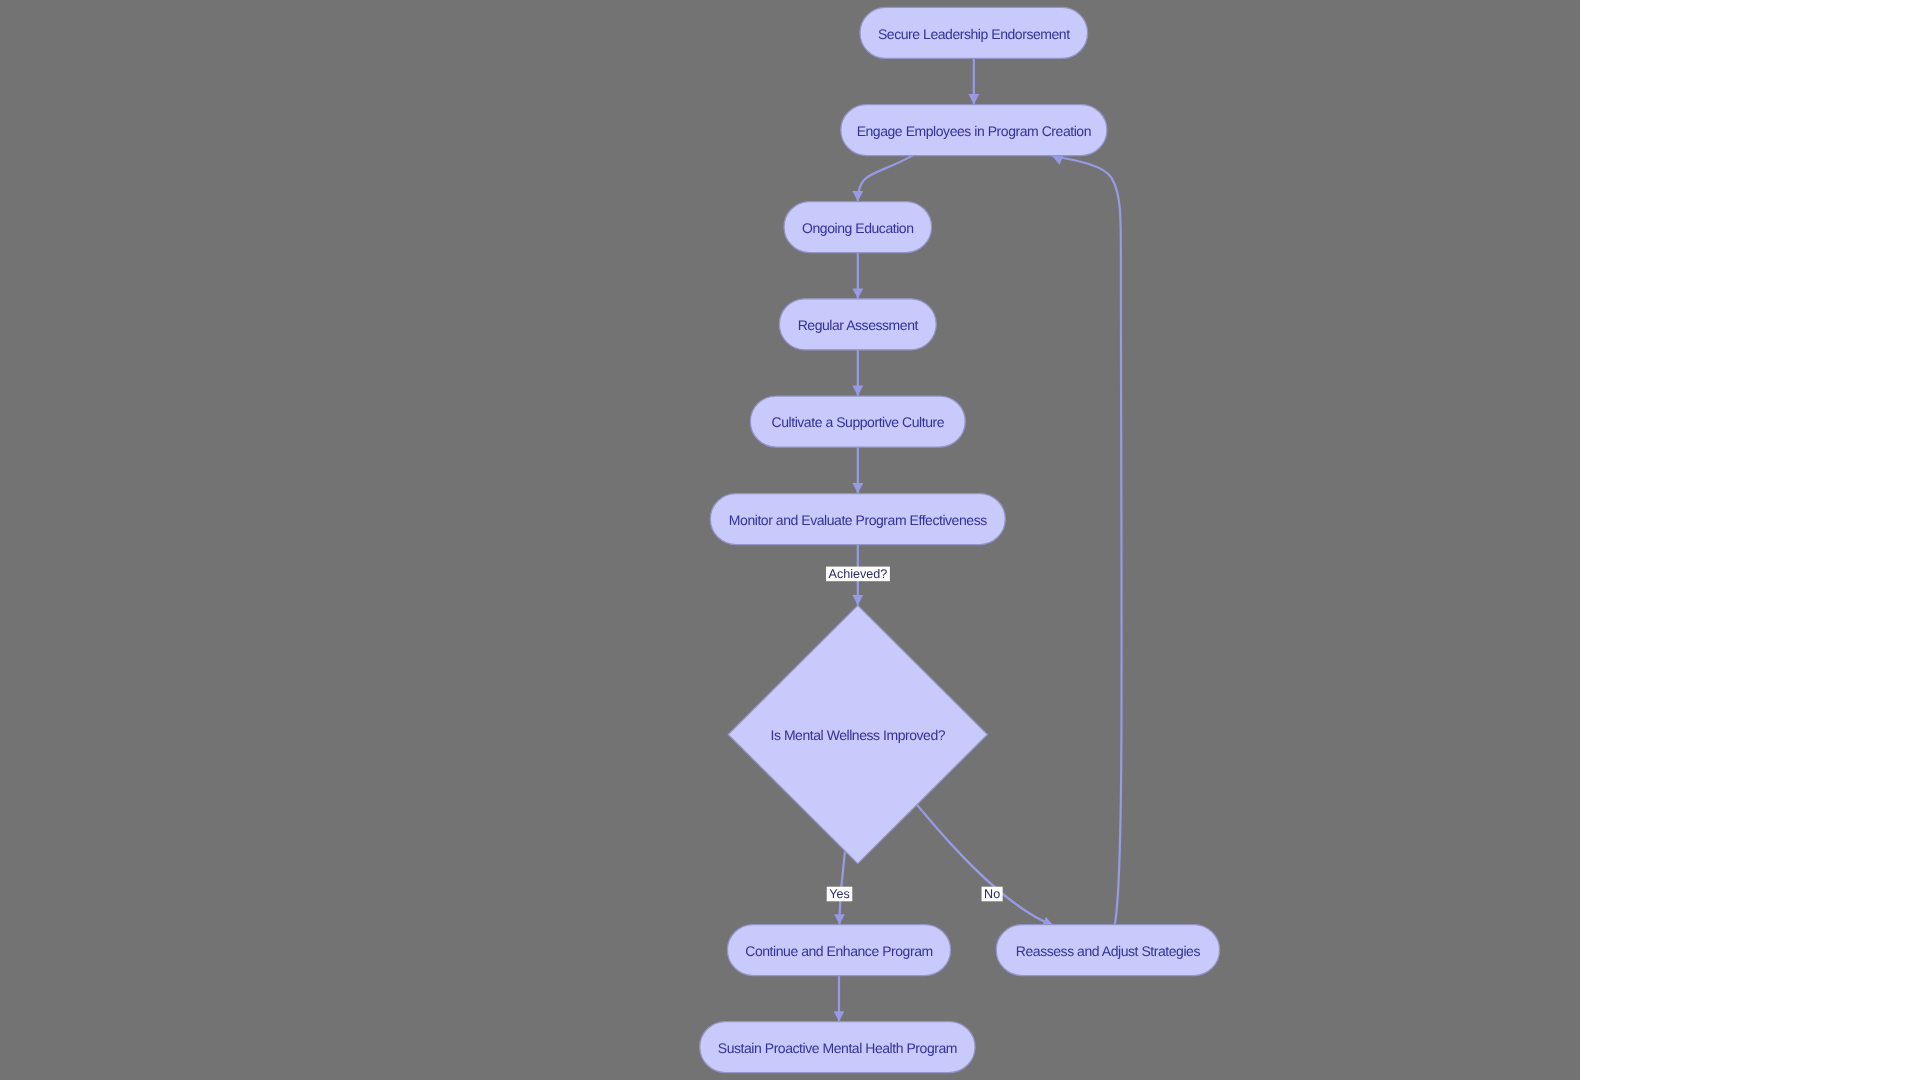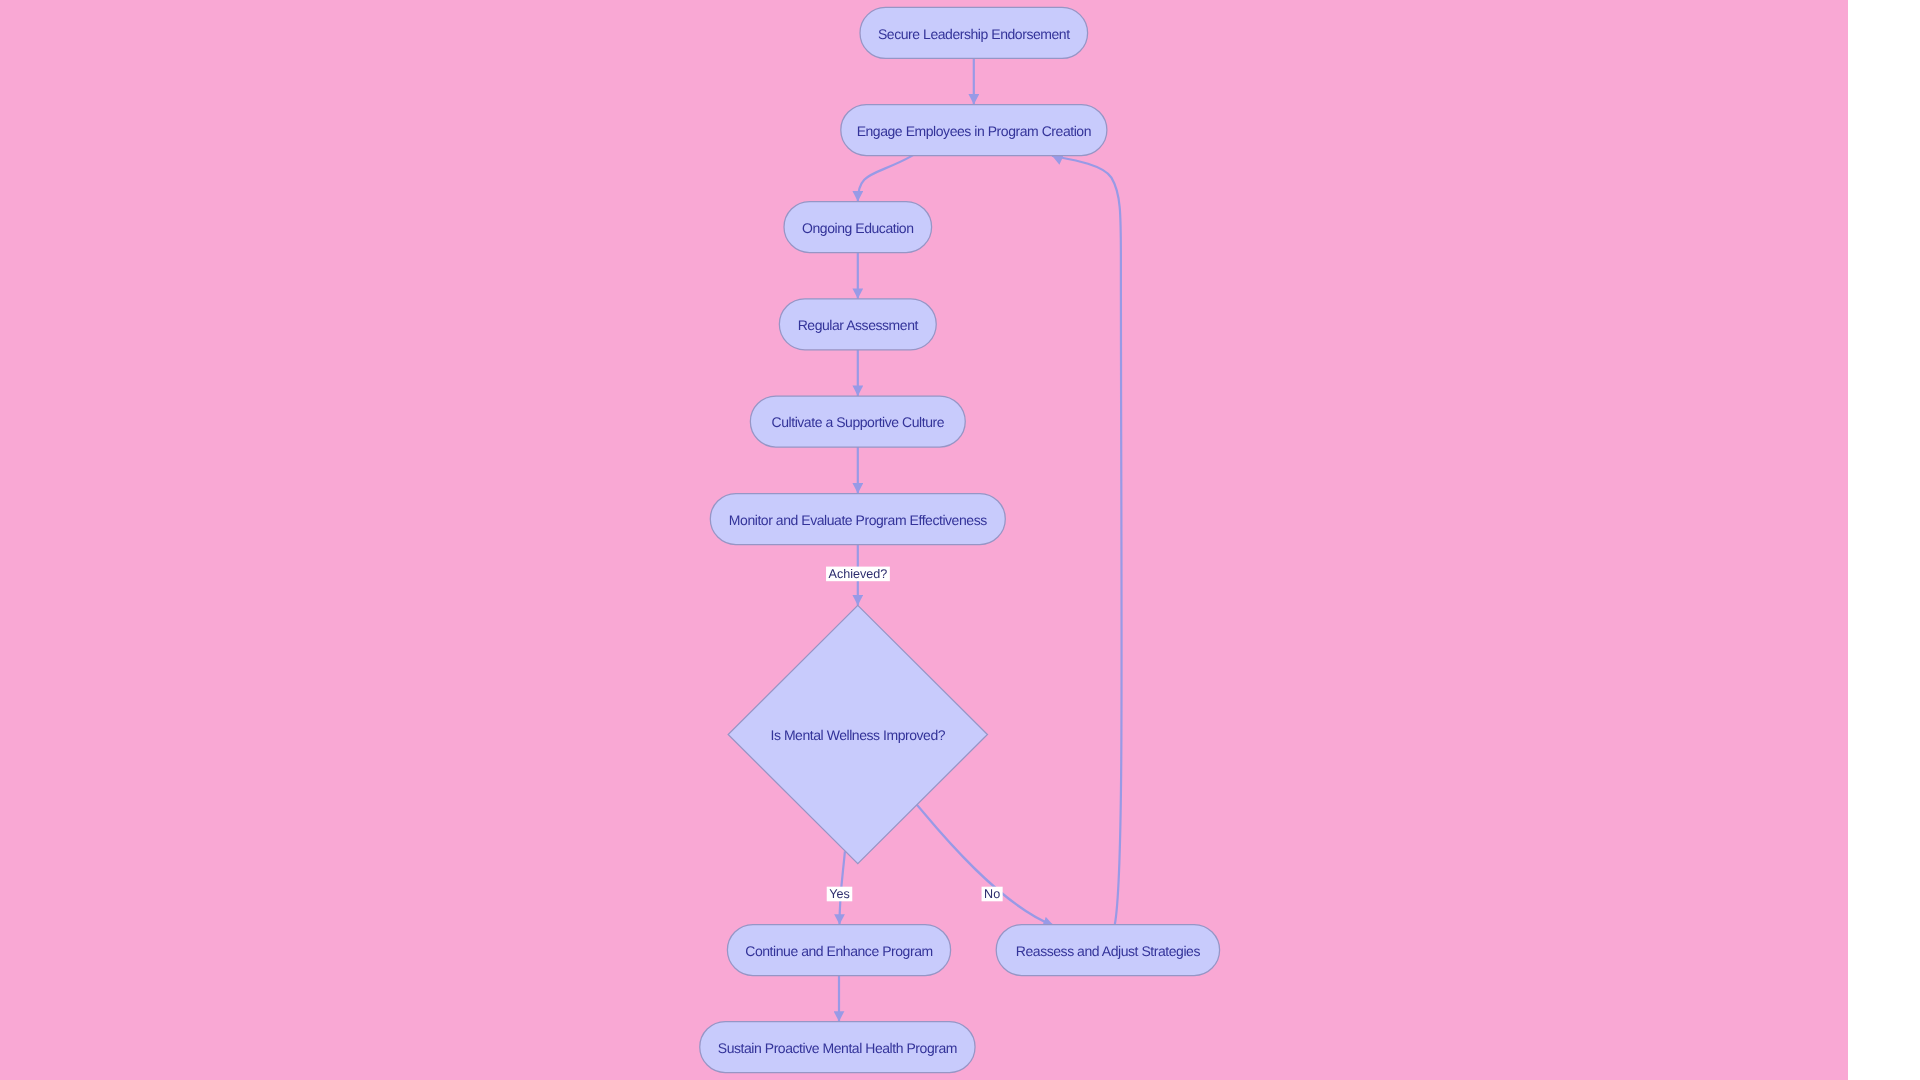--- a/index.html
+++ b/index.html
@@ -1,20 +1,20 @@
 <!DOCTYPE html>
 <html><head>
 <meta charset="utf-8">
 <title>Flowchart</title>
 <style>
   html,body{margin:0;padding:0;background:#ffffff;}
   body{width:1920px;height:1080px;overflow:hidden;
        font-family:"Liberation Sans",sans-serif;
        -webkit-font-smoothing:antialiased;}
-  #stage{position:relative;width:1848px;height:1080px;background:#f9a8d4;}
+  #stage{position:relative;width:1580px;height:1080px;background:#737373;}
   svg.flow{position:absolute;left:0;top:0;width:1920px;height:1080px;display:block;}
   .node-label{font-family:"Liberation Sans",sans-serif;font-size:14px;letter-spacing:-0.45px;
               fill:#333399;text-anchor:middle;
               -webkit-font-smoothing:antialiased;text-rendering:geometricPrecision;
               will-change:transform;}
   .edge-label{font-family:"Liberation Sans",sans-serif;font-size:12.6px;letter-spacing:0px;
               fill:#2d2d6e;text-anchor:middle;
               -webkit-font-smoothing:antialiased;text-rendering:geometricPrecision;
               will-change:transform;}
   .edge-path{fill:none;stroke-width:2.2px;}

